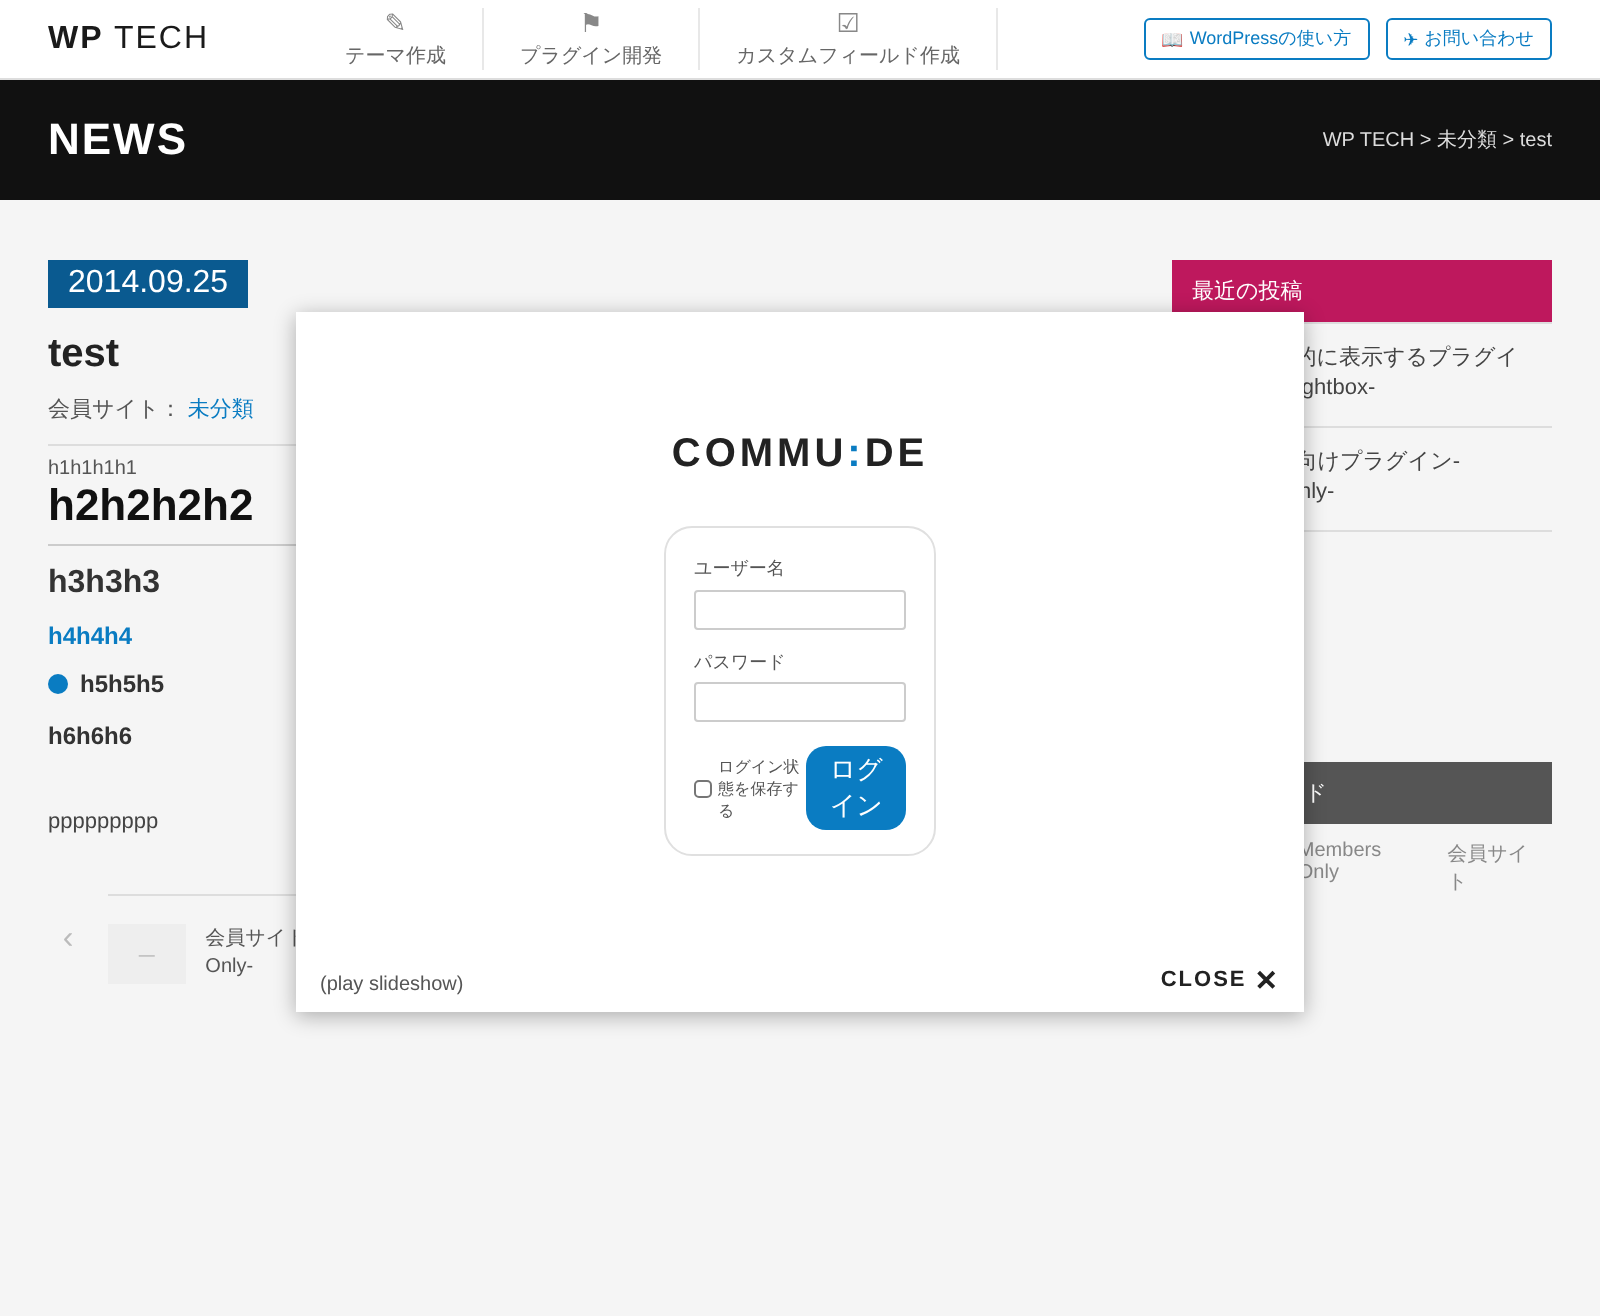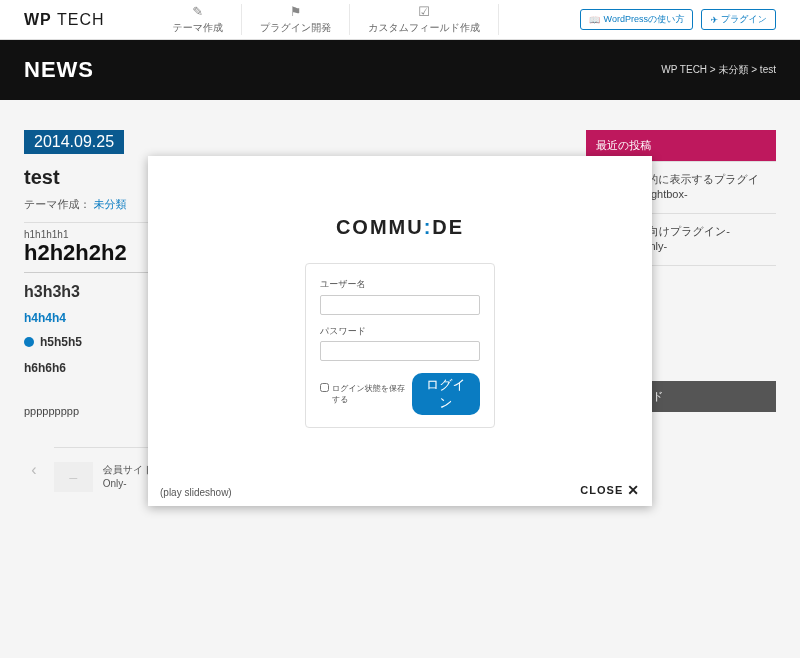--- a/index.html
+++ b/index.html
@@ -53,25 +53,25 @@
 .sb-item { border-top: 1px solid #ddd; padding: 10px 6px; font-size: 11px; color: #444; line-height: 1.4; }
 .sb-block-tags { margin-top: 80px; }
 .sb-head-grey { background: #555; color: #fff; font-size: 11px; padding: 8px 10px; }
 .tag-row { padding: 8px 2px; font-size: 10px; color: #888; display: flex; gap: 10px; }
 
 
 .overlay { position: absolute; inset: 0; display: flex; align-items: flex-start; justify-content: center; pointer-events: none; }
 .modal { margin-top: 156px; width: 504px; height: 350px; background: #fff; box-shadow: 0 2px 10px rgba(0,0,0,.3); position: relative; padding-top: 60px; pointer-events: auto; }
 .modal-logo { text-align: center; font-family: Arial, sans-serif; font-weight: 700; font-size: 20px; letter-spacing: 2px; color: #222; }
 .modal-logo .blue { color: #0a7cc2; }
-.login-box { width: 190px; margin: 24px auto 0 auto; border: 1px solid #e0e0e0; border-radius: 4px; padding: 14px 14px 12px 14px; background: #fff; }
+.login-box { width: 136px; margin: 24px auto 0 auto; border: 1px solid #e0e0e0; border-radius: 14px; padding: 14px 14px 12px 14px; background: #fff; }
 .login-label { font-size: 9px; color: #555; margin-bottom: 3px; }
 .login-input { width: 100%; border: 1px solid #ccc; border-radius: 2px; height: 20px; margin-bottom: 10px; font-size: 10px; padding: 0 4px; }
 .login-row { display: flex; align-items: center; justify-content: space-between; margin-top: 2px; }
-.remember { display: flex; align-items: flex-start; gap: 3px; font-size: 8px; color: #555; }
+.remember { display: flex; align-items: center; gap: 3px; font-size: 8px; color: #555; }
 .remember input { width: 9px; height: 9px; }
 .login-btn { background: #0a7cc2; color: #fff; border: none; border-radius: 10px; font-size: 13px; padding: 3px 10px; }
 .modal-footer { position: absolute; bottom: 8px; left: 12px; right: 12px; display: flex; justify-content: space-between; align-items: flex-end; font-size: 10px; color: #555; }
 .close-btn { display: inline-flex; align-items: center; gap: 4px; font-size: 11px; letter-spacing: 1px; color: #222; font-weight: 600; }
 .close-btn .x { font-weight: 900; font-size: 14px; }
 </style>
 </head>
 <body>
 
 <div class="header">
@@ -95,36 +95,36 @@
       </div>
     </div>
   </div>
   <div class="header-right">
     <a class="btn-header">
       <span>📖</span>
       <span>WordPressの使い方</span>
     </a>
     <a class="btn-header">
       <span>✈</span>
-      <span>プラグイン</span>
+      <span>お問い合わせ</span>
     </a>
   </div>
 </div>
 
 <div class="news-bar">
   <h2>NEWS</h2>
   <div class="breadcrumb">WP TECH &gt; 未分類 &gt; test</div>
 </div>
 
 <div class="body-wrap">
   <div class="main">
     <span class="date-badge">2014.09.25</span>
     <h1 class="post-title">test</h1>
     <div class="post-meta">
-      <span>テーマ作成：</span>
+      <span>会員サイト：</span>
       <a>未分類</a>
     </div>
     <div class="post-body">
       <div class="h1">h1h1h1h1</div>
       <div class="h2">h2h2h2h2</div>
       <div class="h3">h3h3h3</div>
       <div class="h4">h4h4h4</div>
       <div class="h5row">
         <span class="bullet"></span>
         <span>h5h5h5</span>
@@ -148,20 +148,25 @@
   </div>
 
   <div class="sidebar">
     <div class="sb-head">最近の投稿</div>
     <div class="sb-item">画像を効果的に表示するプラグイン-jQuery Lightbox-</div>
     <div class="sb-item">会員サイト向けプラグイン-Members Only-</div>
     <div class="sb-item">テスト1</div>
 
     <div class="sb-block-tags">
       <div class="sb-head-grey">タグクラウド</div>
+      <div class="tag-row">
+        <a>プラグイン</a>
+        <a>Members Only</a>
+        <a>会員サイト</a>
+      </div>
     </div>
   </div>
 </div>
 
 <div class="overlay">
   <div class="modal">
     <div class="modal-logo">
       <span>COMMU</span><span class="blue">:</span><span>DE</span>
     </div>
 

